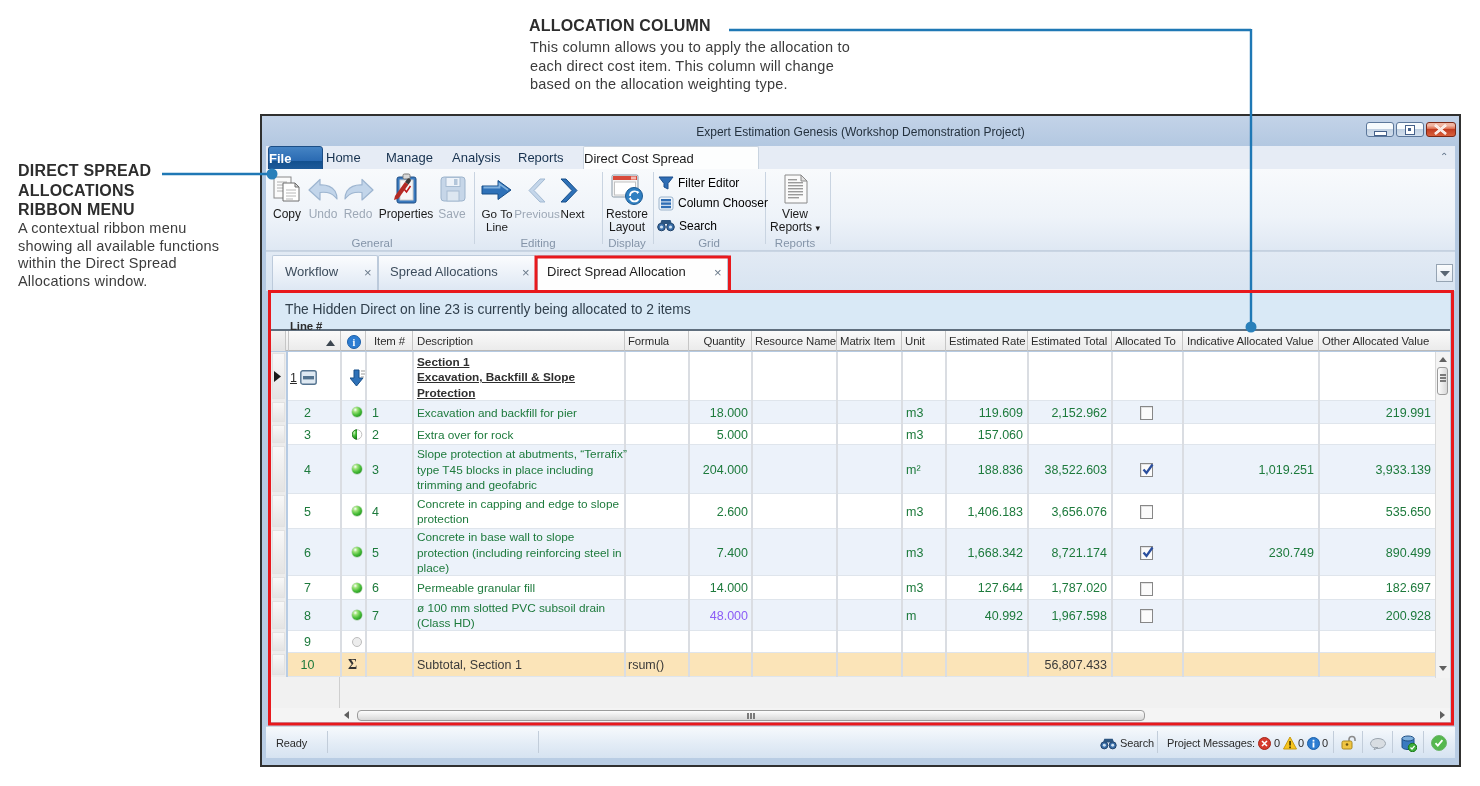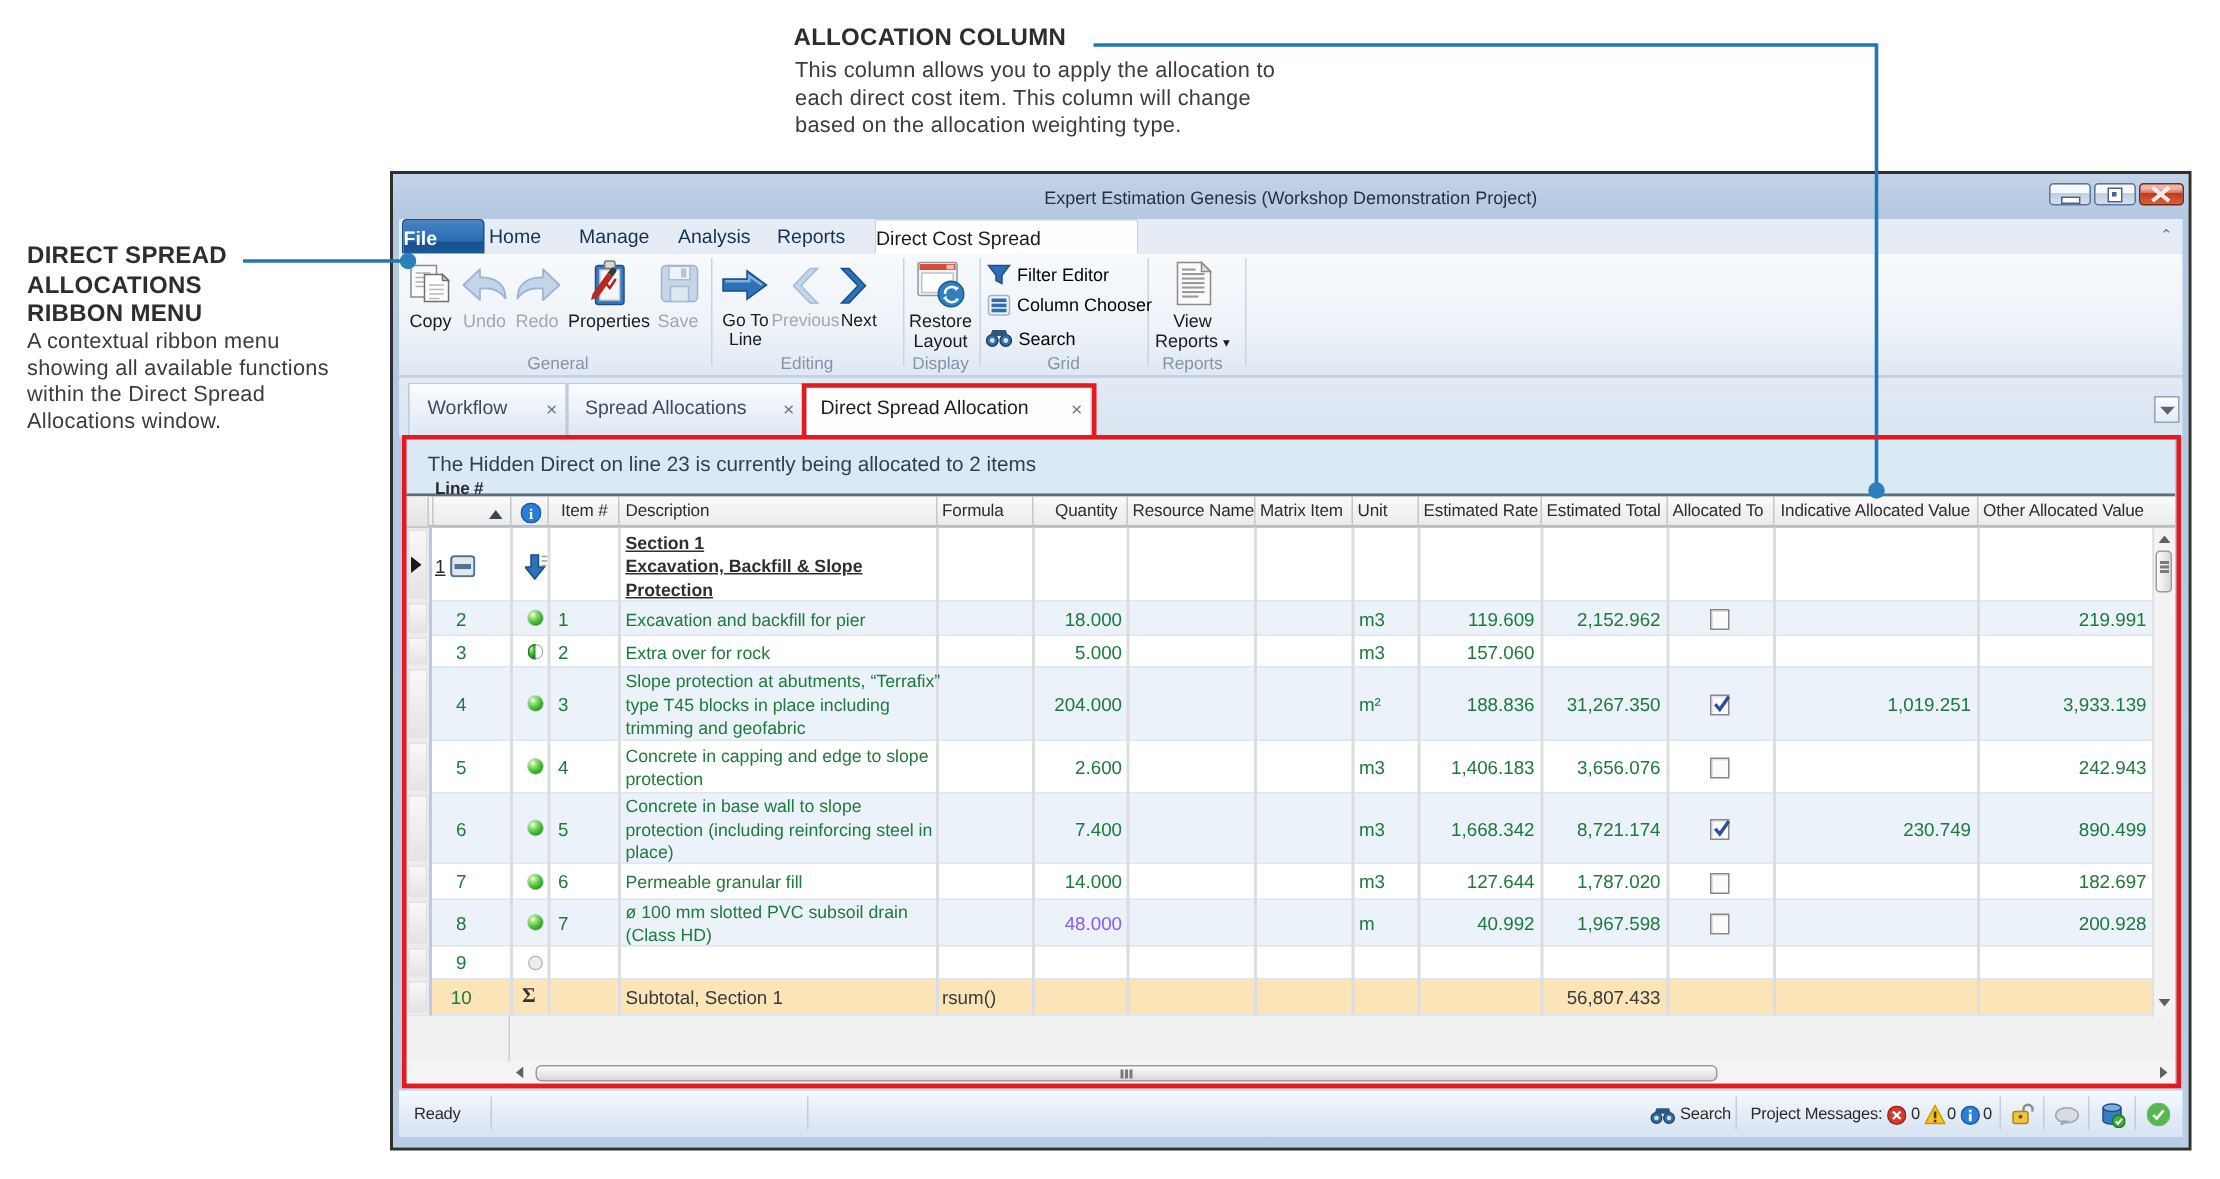--- a/index.html
+++ b/index.html
@@ -373,37 +373,37 @@
 <div class="gcell num" style="left:688px;top:427.5px;width:60px;color:#1d7a3c;">5.000</div>
 <div class="gcell" style="left:906px;top:427.5px;">m3</div>
 <div class="gcell num" style="left:945px;top:427.5px;width:78px;color:#1d7a3c;">157.060</div>
 <div class="gcell" style="left:287.5px;top:462.5px;width:40px;text-align:center;">4</div>
 <div class="dot" style="left:351.5px;top:464.0px;"></div>
 <div class="gcell" style="left:372px;top:462.5px;">3</div>
 <div class="gcell desc" style="left:417px;top:447.4px;width:240px;color:#1d7a3c;">Slope protection at abutments, “Terrafix”<br>type T45 blocks in place including<br>trimming and geofabric</div>
 <div class="gcell num" style="left:688px;top:462.5px;width:60px;color:#1d7a3c;">204.000</div>
 <div class="gcell" style="left:906px;top:462.5px;">m²</div>
 <div class="gcell num" style="left:945px;top:462.5px;width:78px;color:#1d7a3c;">188.836</div>
-<div class="gcell num" style="left:1027px;top:462.5px;width:80px;color:#1d7a3c;">31,267.350</div>
+<div class="gcell num" style="left:1027px;top:462.5px;width:80px;color:#1d7a3c;">38,522.603</div>
 <div class="cb" style="left:1140px;top:463.0px;"></div>
 <svg class="abs" style="left:1141px;top:463.0px;" width="13" height="13">
           <path d="M2.5 6.5 L5.5 10 L11.5 1.5" fill="none" stroke="#2b4f9e" stroke-width="2.3"></path>
         </svg>
 <div class="gcell num" style="left:1182px;top:462.5px;width:132px;color:#1d7a3c;">1,019.251</div>
 <div class="gcell num" style="left:1318px;top:462.5px;width:113px;color:#1d7a3c;">3,933.139</div>
 <div class="gcell" style="left:287.5px;top:504.5px;width:40px;text-align:center;">5</div>
 <div class="dot" style="left:351.5px;top:506.0px;"></div>
 <div class="gcell" style="left:372px;top:504.5px;">4</div>
 <div class="gcell desc" style="left:417px;top:497.0px;width:240px;color:#1d7a3c;">Concrete in capping and edge to slope<br>protection</div>
 <div class="gcell num" style="left:688px;top:504.5px;width:60px;color:#1d7a3c;">2.600</div>
 <div class="gcell" style="left:906px;top:504.5px;">m3</div>
 <div class="gcell num" style="left:945px;top:504.5px;width:78px;color:#1d7a3c;">1,406.183</div>
 <div class="gcell num" style="left:1027px;top:504.5px;width:80px;color:#1d7a3c;">3,656.076</div>
 <div class="cb" style="left:1140px;top:505.0px;"></div>
-<div class="gcell num" style="left:1318px;top:504.5px;width:113px;color:#1d7a3c;">242.943</div>
+<div class="gcell num" style="left:1318px;top:504.5px;width:113px;color:#1d7a3c;">535.650</div>
 <div class="gcell" style="left:287.5px;top:545.5px;width:40px;text-align:center;">6</div>
 <div class="dot" style="left:351.5px;top:547.0px;"></div>
 <div class="gcell" style="left:372px;top:545.5px;">5</div>
 <div class="gcell desc" style="left:417px;top:530.3px;width:240px;color:#1d7a3c;">Concrete in base wall to slope<br>protection (including reinforcing steel in<br>place)</div>
 <div class="gcell num" style="left:688px;top:545.5px;width:60px;color:#1d7a3c;">7.400</div>
 <div class="gcell" style="left:906px;top:545.5px;">m3</div>
 <div class="gcell num" style="left:945px;top:545.5px;width:78px;color:#1d7a3c;">1,668.342</div>
 <div class="gcell num" style="left:1027px;top:545.5px;width:80px;color:#1d7a3c;">8,721.174</div>
 <div class="cb" style="left:1140px;top:546.0px;"></div>
 <svg class="abs" style="left:1141px;top:546.0px;" width="13" height="13">

